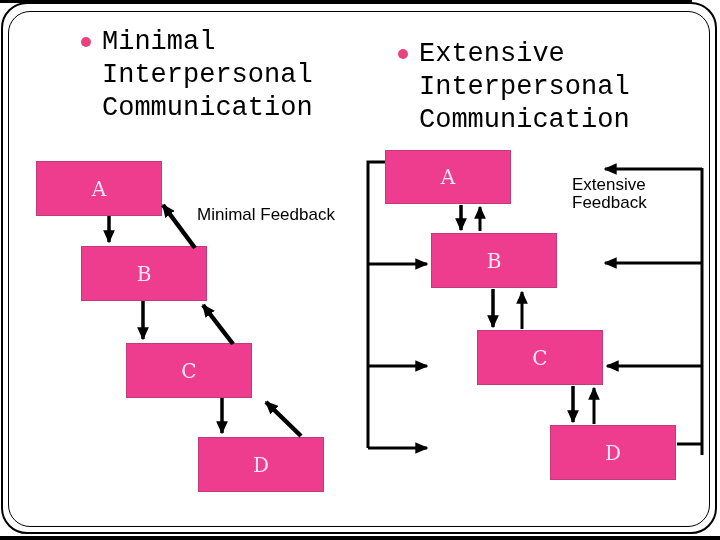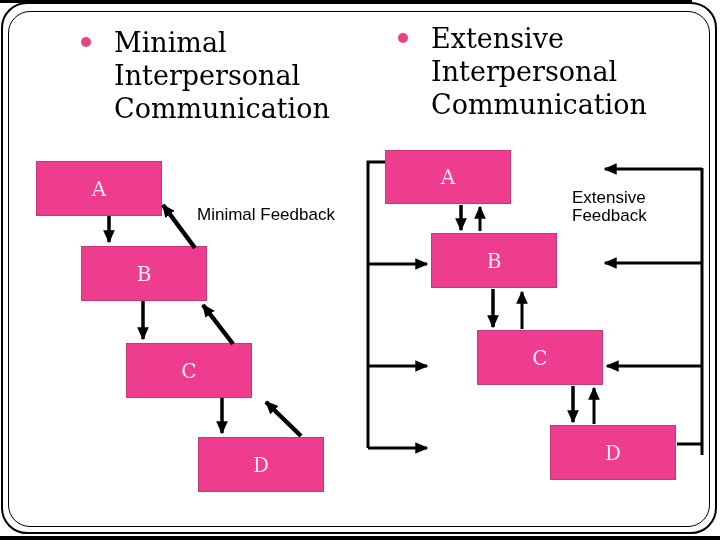--- a/index.html
+++ b/index.html
@@ -8,21 +8,21 @@
     position:relative;
     background:#ffffff;
     font-family:"DejaVu Serif", serif;
     overflow:hidden;
   }
   .strip { position:absolute; background:#000; }
   .frame { position:absolute; border:1px solid #000; pointer-events:none; }
   .frame.outer { left:1px; top:2px; width:716px; height:532px; border-radius:26px; border-width:2px; }
   .frame.inner { left:8px; top:11px; width:702px; height:516px; border-radius:22px; }
 
-  .title { position:absolute; display:flex; gap:23px; }
+  .title { position:absolute; display:flex; gap:11px;font-family:Liberation Mono, monospace; }
   .dot {
     width:10px; height:10px; border-radius:50%;
     background:var(--bullet,#e8437f); margin-top:11px; flex:none;
   }
   .title-text {
     font-size:27px; line-height:33px; color:#000; width:245px;
   }
 
   .box {
     position:absolute; width:126px; height:55px;
@@ -47,37 +47,37 @@
 <div class="strip" style="left:0;top:0;width:692px;height:3px"></div>
 <div class="strip" style="left:0;top:536px;width:720px;height:4px"></div>
 
 <div class="frame outer"></div>
 <div class="frame inner"></div>
 
 <div class="title" style="left:81px;top:26px">
   <span class="dot"></span>
   <span class="title-text">Minimal Interpersonal Communication</span>
 </div>
-<div class="title" style="left:398px;top:22px">
+<div class="title" style="left:398px;top:38px">
   <span class="dot"></span>
   <span class="title-text">Extensive Interpersonal Communication</span>
 </div>
 
 <div class="box" style="left:36px;top:161px">A</div>
 <div class="box" style="left:81px;top:246px">B</div>
 <div class="box" style="left:126px;top:343px">C</div>
 <div class="box" style="left:198px;top:437px">D</div>
 
 <div class="box" style="left:385px;top:150px;height:54px">A</div>
 <div class="box" style="left:431px;top:233px">B</div>
 <div class="box" style="left:477px;top:330px">C</div>
 <div class="box" style="left:550px;top:425px">D</div>
 
 <div class="flabel" style="left:197px;top:206px">Minimal Feedback</div>
-<div class="flabel" style="left:572px;top:189px;width:85px">Extensive Feedback</div>
+<div class="flabel" style="left:572px;top:176px;width:85px">Extensive Feedback</div>
 
 <svg class="arrows" width="720" height="540" viewBox="0 0 720 540">
   <defs>
     <marker id="ah" viewBox="0 0 10 9" refX="9" refY="4.5" markerWidth="13" markerHeight="11.7" markerUnits="userSpaceOnUse" orient="auto">
       <path d="M0,0 L10,4.5 L0,9 Z"></path>
     </marker>
   </defs>
 
   <g>
     <line class="ln" x1="109" y1="216" x2="109" y2="242" stroke-width="3.5" marker-end="url(#ah)"></line>

